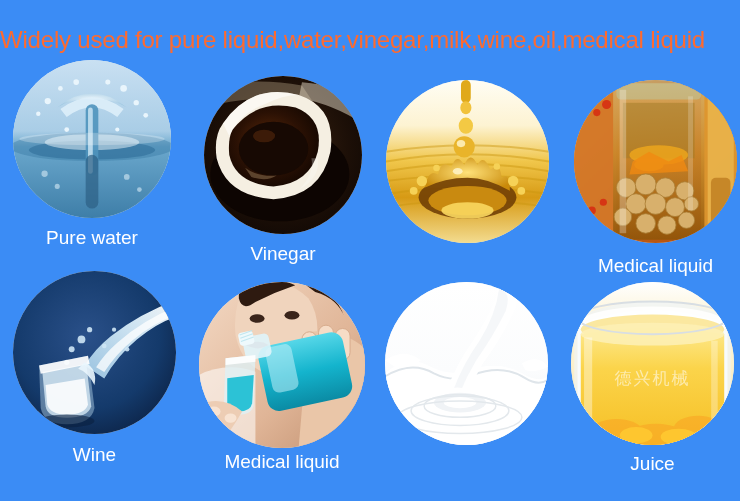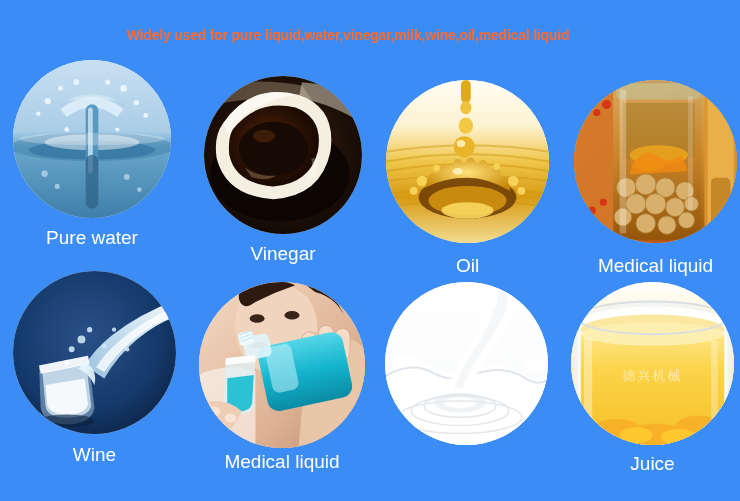--- a/index.html
+++ b/index.html
@@ -18,22 +18,22 @@
     height: 501px;
     background: #3b8cf5;
     overflow: hidden;
   }
   #headline {
     position: absolute;
     left: 0;
     top: 28px;
     width: 696px;
     text-align: center;
-    font-size: 14px;
-    font-weight: 700;
+    font-size: 24px;
+    font-weight: 400;
     letter-spacing: -0.2px;
     color: #ff6a2e;
     white-space: nowrap;
     line-height: 1;
   }
   .cell {
     position: absolute;
   }
   .circle {
     position: relative;
@@ -56,21 +56,21 @@
     white-space: nowrap;
     left: 0;
   }
   .watermark {
     position: absolute;
     left: 0;
     width: 100%;
     top: 52%;
     text-align: center;
     color: rgba(255,255,255,0.55);
-    font-size: 13px;
+    font-size: 17px;
     letter-spacing: 2px;
     font-family: "DejaVu Sans", sans-serif;
     pointer-events: none;
   }
 </style>
 </head>
 <body>
 
 <div id="banner">
 
@@ -194,21 +194,20 @@
             <circle cx="78" cy="62" r="3.2"></circle>
           <circle cx="17" cy="68" r="2.4"></circle>
             <circle cx="83" cy="68" r="2.4"></circle>
           <circle cx="31" cy="54" r="2"></circle>
             <circle cx="68" cy="53" r="2"></circle>
         </g>
         <ellipse cx="50" cy="80" rx="16" ry="5" fill="#f9d75f" opacity="0.9"></ellipse>
         <ellipse cx="44" cy="56" rx="3" ry="2" fill="#fff6d0" opacity="0.8"></ellipse>
       </svg>
     </div>
-    <div class="caption" style="top:176px;">Oil</div>
   </div>
 
   <div class="cell" style="left:574px; top:80px; width:163px;">
     <div class="circle" style="width:163px;height:163px;">
       <svg viewBox="0 0 100 100">
         <defs>
           <linearGradient id="jbg" x1="0" y1="0" x2="1" y2="1">
             <stop offset="0%" stop-color="#e0892a"></stop>
             <stop offset="50%" stop-color="#c9651a"></stop>
             <stop offset="100%" stop-color="#a8490c"></stop>

